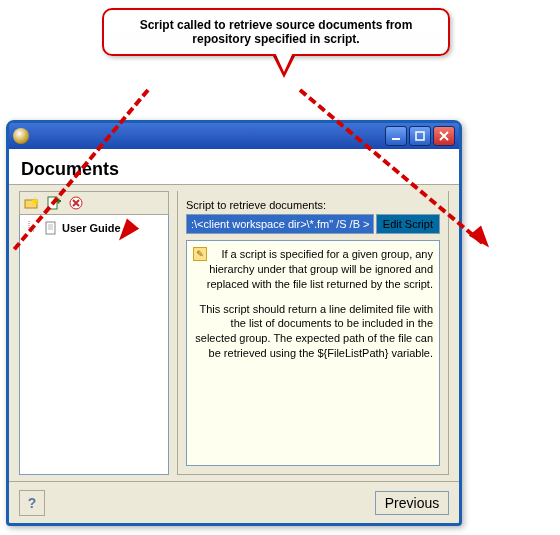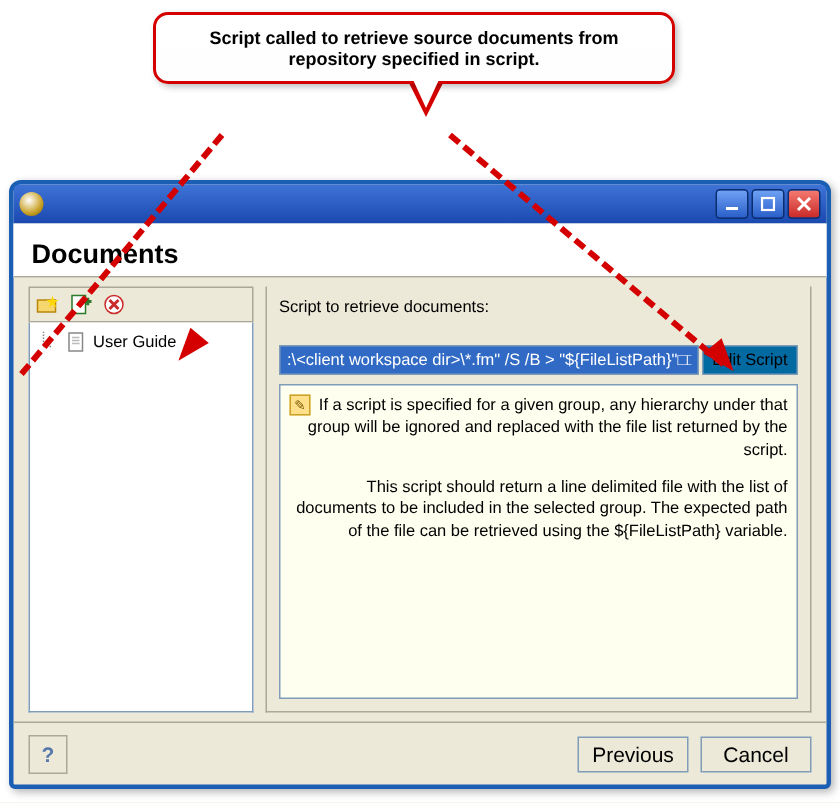--- a/index.html
+++ b/index.html
@@ -91,21 +91,21 @@
     border-right: 8px solid transparent;
     border-top: 22px solid #d40000;
     transform: rotate(-40deg);
     z-index: 41;
   }
   
   .window {
     position: absolute;
     top: 120px;
     left: 6px;
-    width: 548px;
+    width: 456px;
     height: 406px;
     border: 3px solid #1a5fb4;
     border-radius: 8px 8px 4px 4px;
     background: #ece9d8;
     box-shadow: 2px 2px 6px rgba(0,0,0,.3);
     display: flex;
     flex-direction: column;
   }
   .titlebar {
     height: 26px;
@@ -151,20 +151,21 @@
     flex: 1;
     display: flex;
     padding: 6px 10px;
     gap: 8px;
     min-height: 0;
   }
   .left-col {
     width: 150px;
     display: flex;
     flex-direction: column;
+    font-weight: bold;
   }
   .toolbar {
     height: 24px;
     background: #ece9d8;
     border: 1px solid #aca899;
     display: flex;
     align-items: center;
     gap: 6px;
     padding: 0 4px;
   }
@@ -191,21 +192,21 @@
     flex: 1;
     display: flex;
     flex-direction: column;
     border: 1px solid #aca899;
     border-top: none;
     padding: 8px 8px 8px 8px;
     background: #ece9d8;
   }
   .field-label {
     font-size: 11px;
-    margin-bottom: 19px;
+    margin-bottom: 3px;
   }
   .field-row {
     display: flex;
     gap: 2px;
     margin-bottom: 6px;
   }
   .script-input {
     flex: 1;
     height: 20px;
     border: 1px solid #7f9db9;
@@ -366,16 +367,15 @@
         <p>This script should return a line delimited file with the list of documents to be included in the selected group.  The expected path of the file can be retrieved using the ${FileListPath} variable.</p>
       </div>
     </div>
 
   </div>
 
   <div class="footer">
     <button class="help-btn">?</button>
     <div class="footer-spacer"></div>
     <button class="ft-btn">Previous</button>
-    <button class="ft-btn">Cancel</button>
   </div>
 
 </div>
 
 </body></html>

